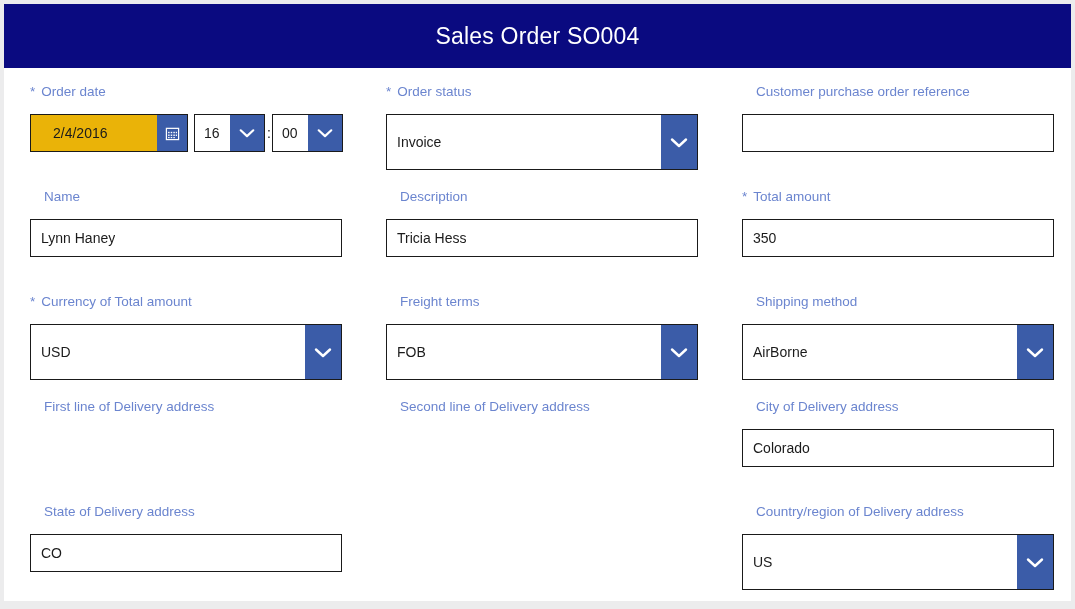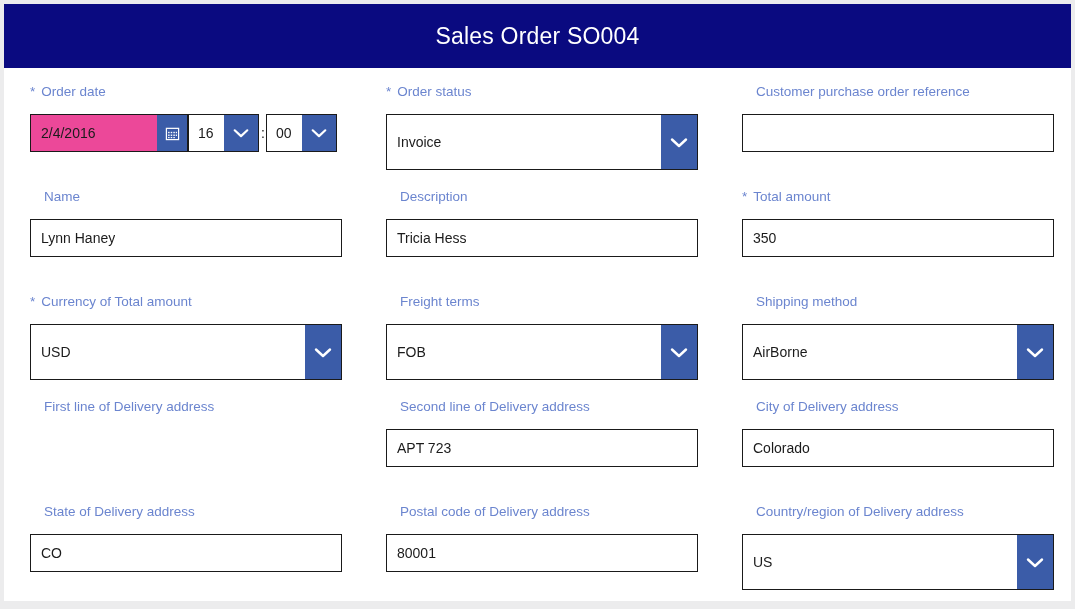--- a/index.html
+++ b/index.html
@@ -148,24 +148,25 @@
     position: absolute;
     top: 52px;
     left: 0;
     display: flex;
     align-items: center;
   }
   .date-box {
     box-sizing: border-box;
     width: 158px;
     height: 38px;
-    background: #ec4899;
+    background: #eab308;
     border: 1.6px solid #1a1a1a;
     display: flex;
     align-items: stretch;
+    padding-left: 12px;
   }
   .date-box .val {
     flex: 1 1 auto;
     display: flex;
     align-items: center;
     padding-left: 10px;
     font-size: 14px;
     color: #1b1b1b;
     white-space: nowrap;
   }
@@ -178,20 +179,21 @@
     justify-content: center;
   }
   .time-box {
     box-sizing: border-box;
     width: 71px;
     height: 38px;
     background: #ffffff;
     border: 1.6px solid #1a1a1a;
     display: flex;
     align-items: stretch;
+    margin-left: 6px;
   }
   .time-box .val {
     flex: 1 1 auto;
     display: flex;
     align-items: center;
     padding-left: 9px;
     font-size: 14px;
     color: #1b1b1b;
   }
   .time-box .dd-btn { width: 34px; }
@@ -366,25 +368,20 @@
     </div>
 
     <div class="row r4">
 
       <div class="col c1">
         <div class="field-label label-indent">First line of Delivery address</div>
       </div>
 
       <div class="col c2">
         <div class="field-label label-indent">Second line of Delivery address</div>
-        <div class="control">
-          <div class="txtbox">
-            <span class="val">APT 723</span>
-          </div>
-        </div>
       </div>
 
       <div class="col c3">
         <div class="field-label label-indent">City of Delivery address</div>
         <div class="control">
           <div class="txtbox">
             <span class="val">Colorado</span>
           </div>
         </div>
       </div>
@@ -394,28 +391,20 @@
 
       <div class="col c1">
         <div class="field-label label-indent">State of Delivery address</div>
         <div class="control">
           <div class="txtbox">
             <span class="val">CO</span>
           </div>
         </div>
       </div>
 
-      <div class="col c2">
-        <div class="field-label label-indent">Postal code of Delivery address</div>
-        <div class="control">
-          <div class="txtbox">
-            <span class="val">80001</span>
-          </div>
-        </div>
-      </div>
 
       <div class="col c3">
         <div class="field-label label-indent">Country/region of Delivery address</div>
         <div class="control">
           <div class="ddbox">
             <span class="val">US</span>
             <span class="dd-btn">
               <svg width="20" height="13" viewBox="0 0 20 12" aria-hidden="true">
                 <polyline points="3,3 10,9.5 17,3" fill="none" stroke="#ffffff" stroke-width="2.4" stroke-linecap="round" stroke-linejoin="round"></polyline>
               </svg>

